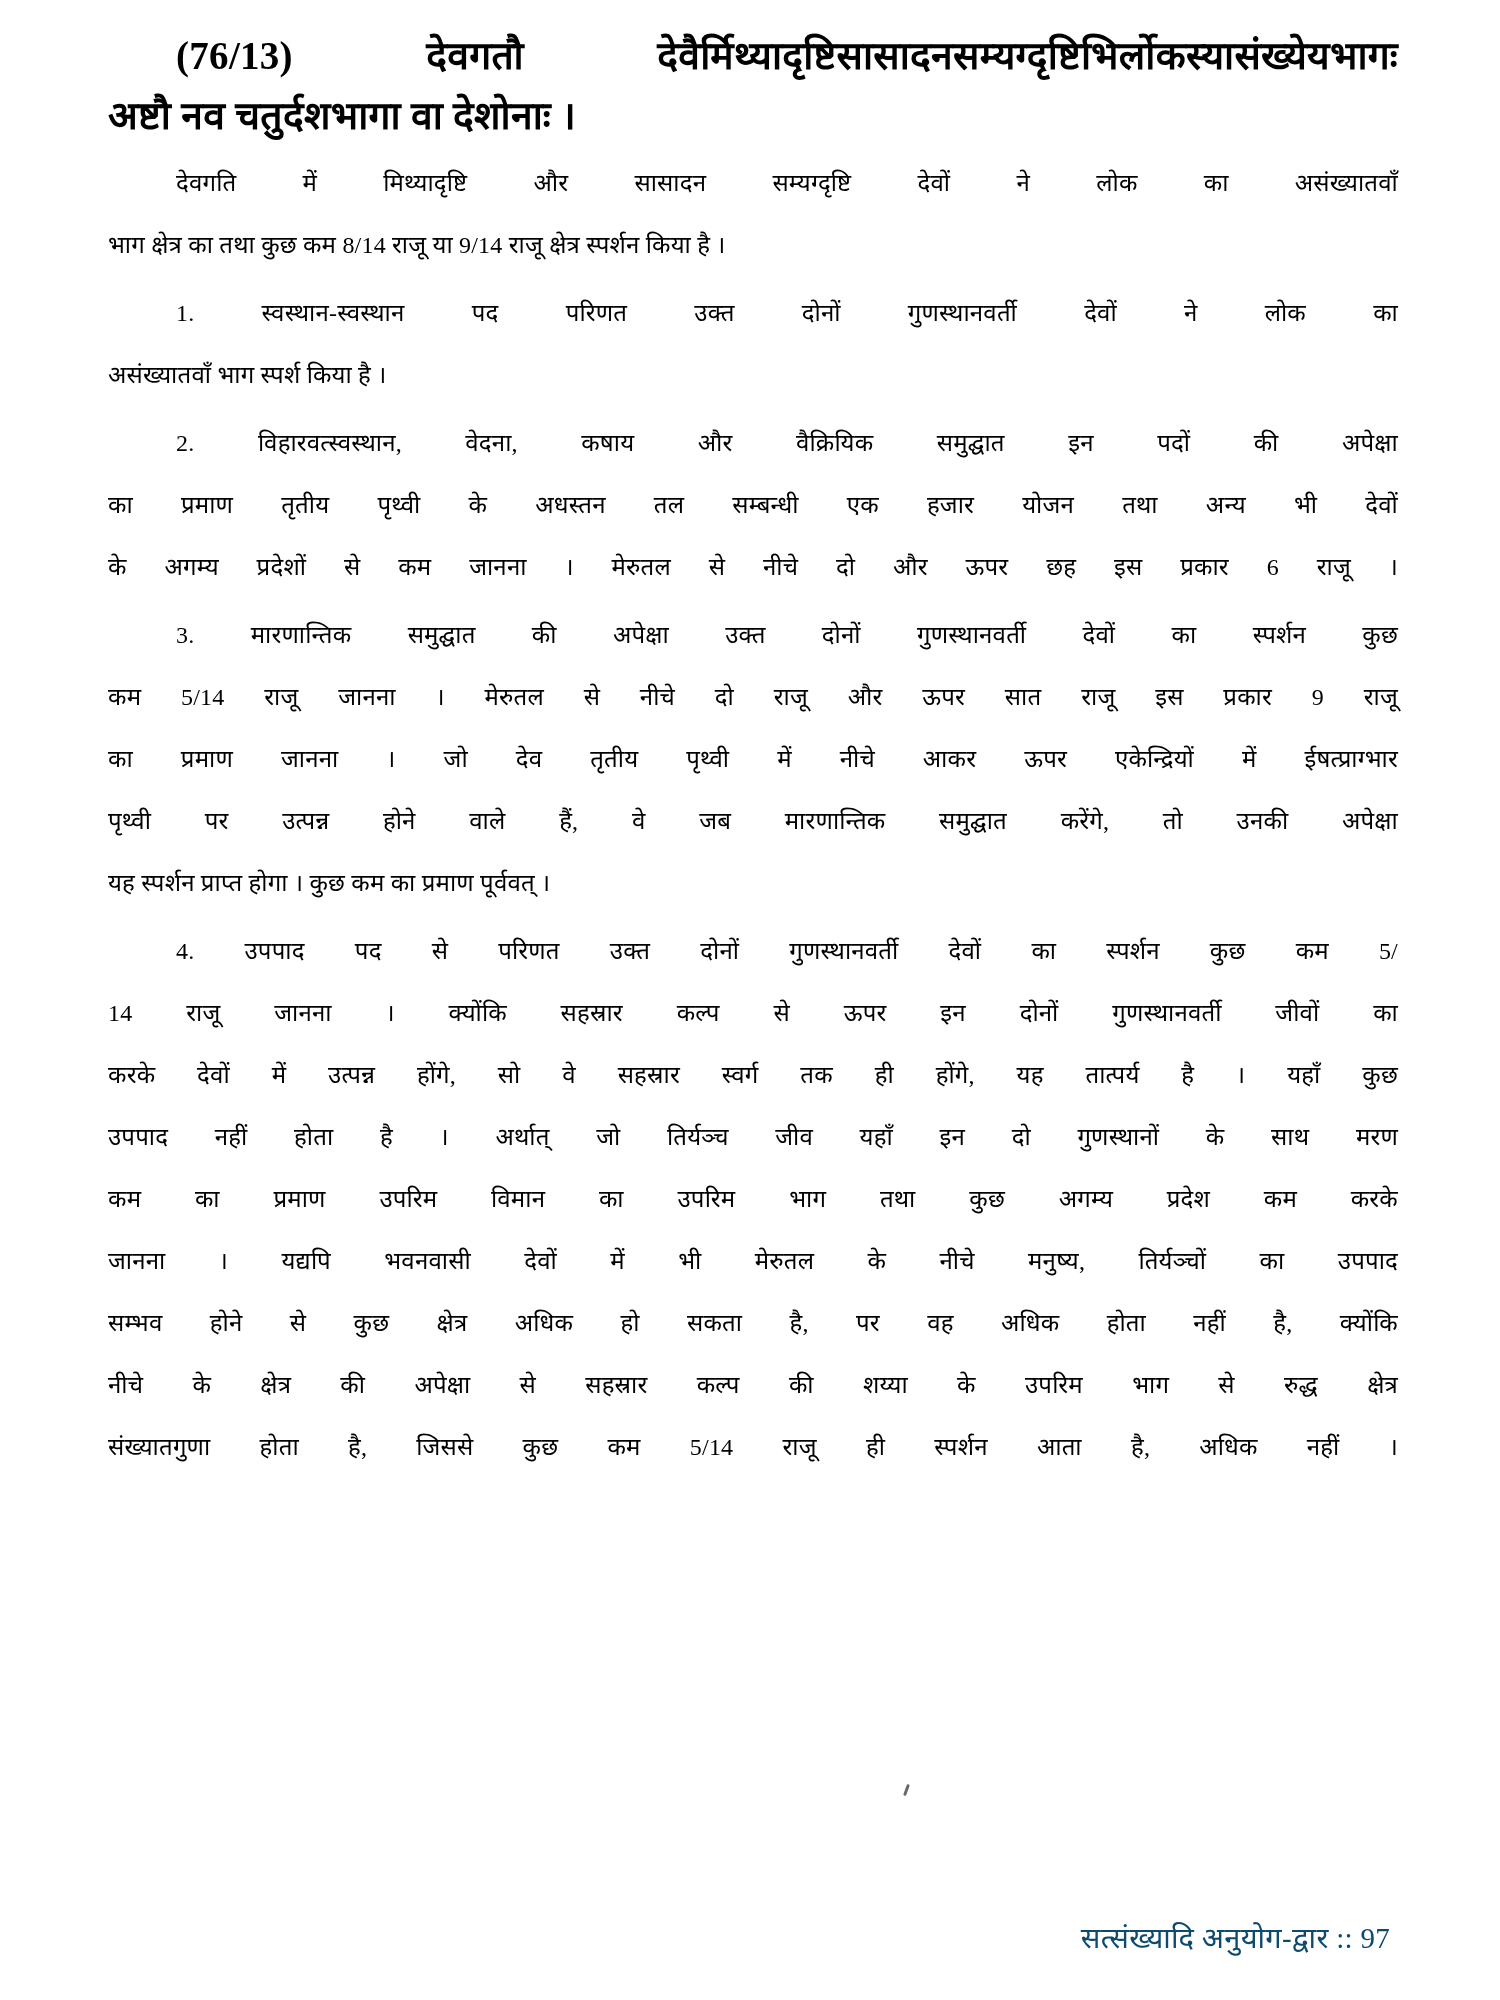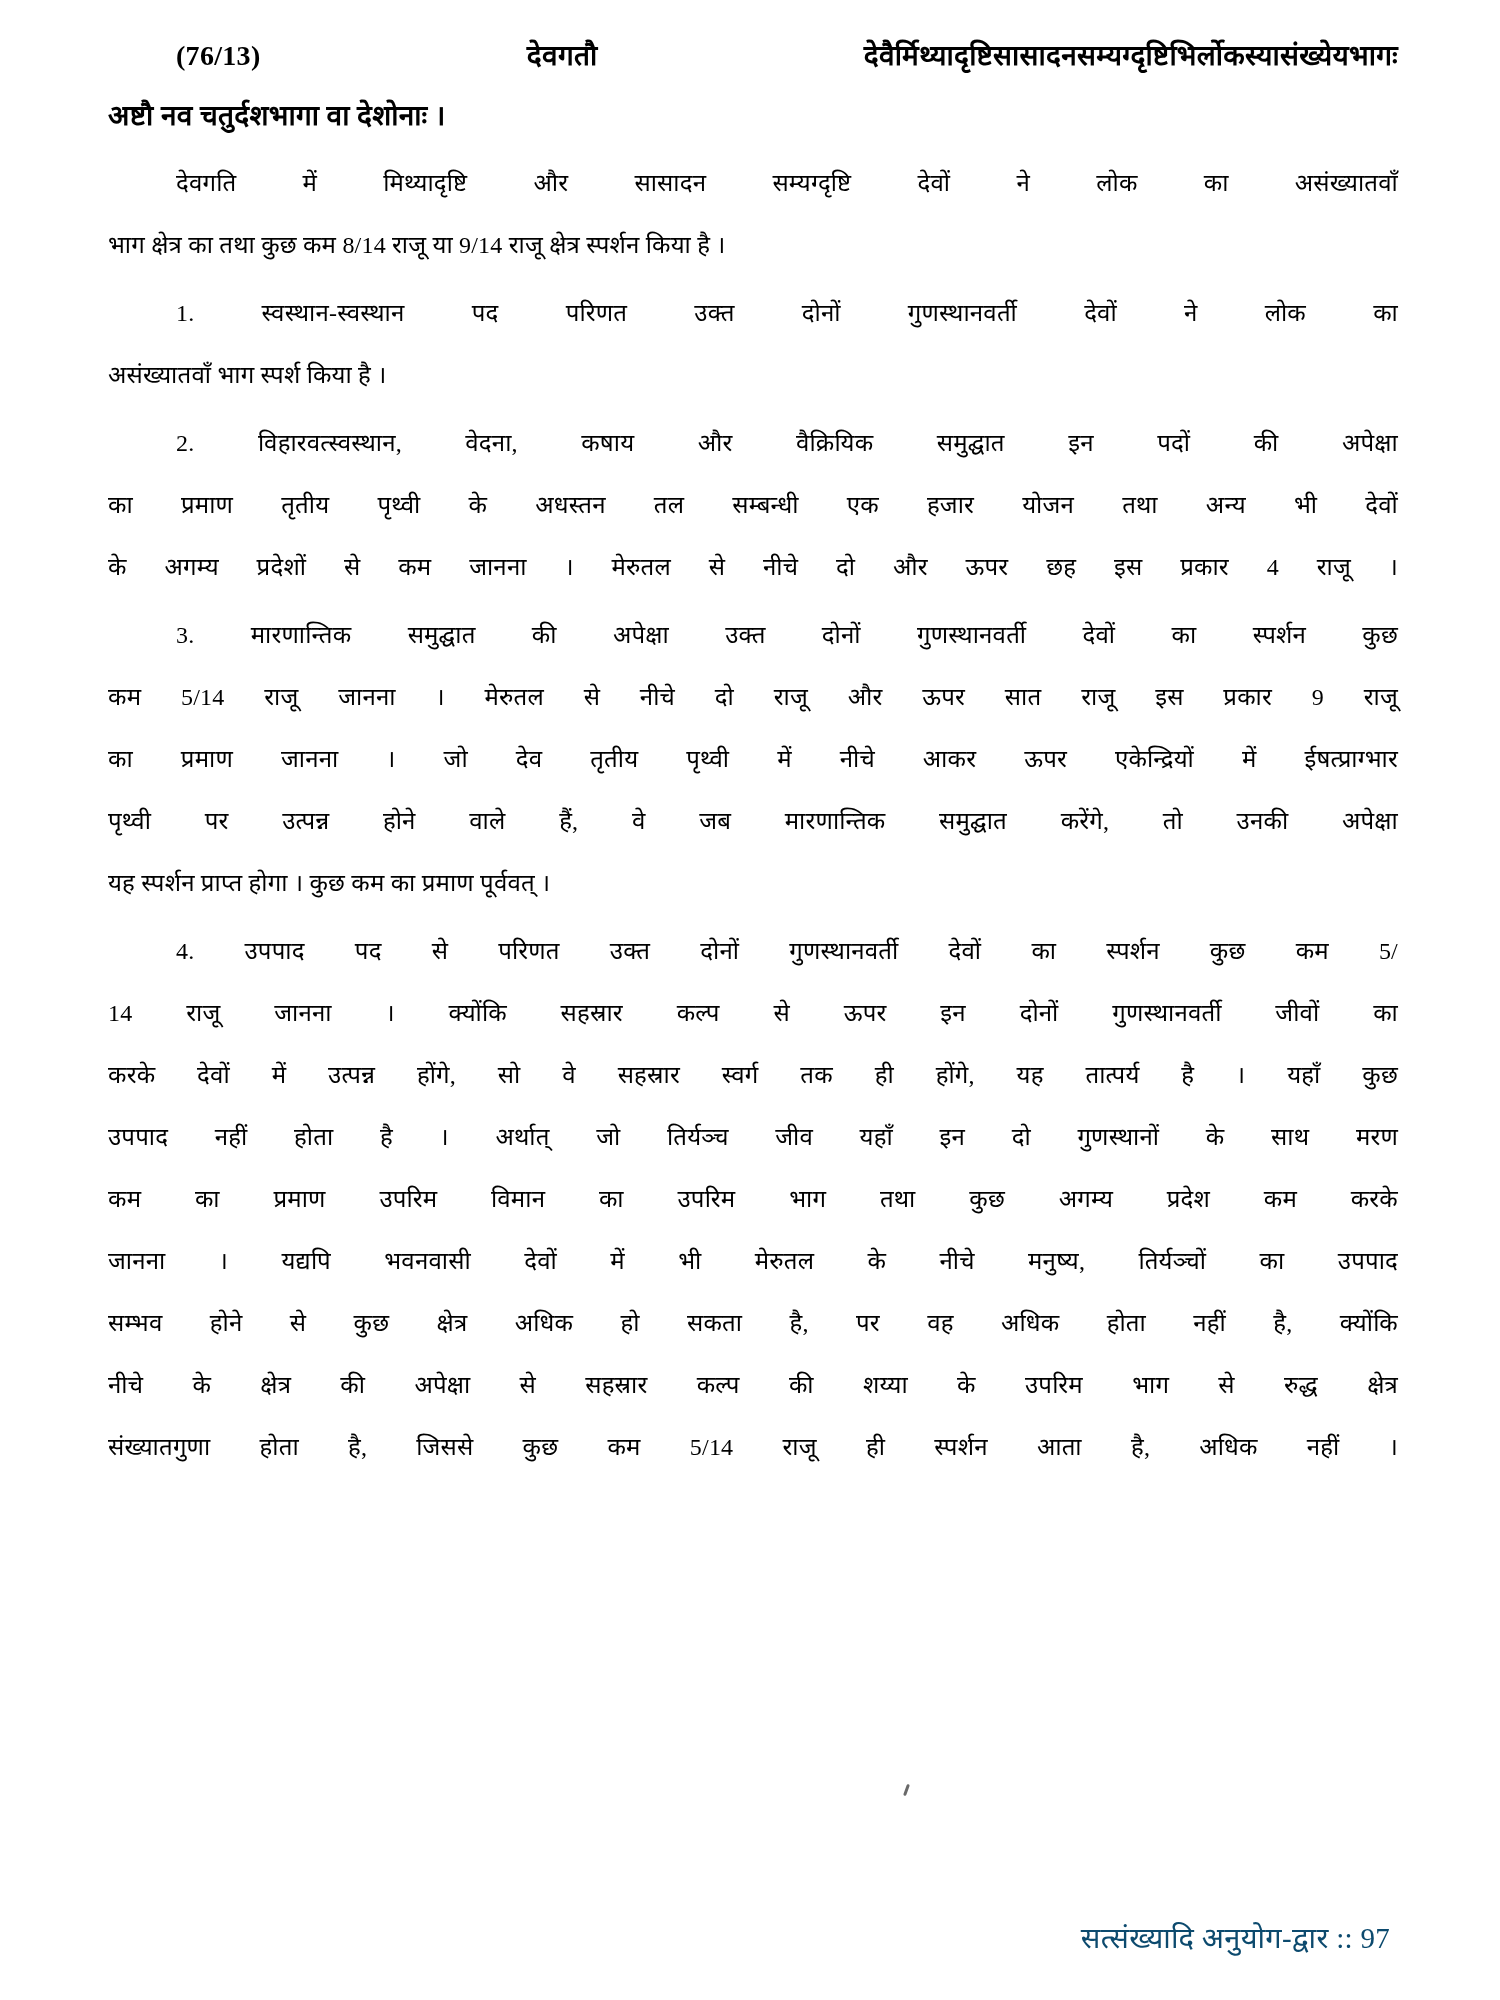--- a/index.html
+++ b/index.html
@@ -20,21 +20,21 @@
     width:1290px;
   }
   .line{
     font-size:24px;
     line-height:62px;
     white-space:normal;
     letter-spacing:0.2px;
   }
   .h-line{
     font-weight:700;
-    font-size:28px;
+    font-size:39px;
     line-height:60px;
     letter-spacing:0.3px;
   }
   .indent{ padding-left:68px; }
   .just{
     text-align:justify;
     text-align-last:justify;
   }
   .para{ margin-top:6px; }
   .heading-block{ margin-bottom:2px; }
@@ -72,21 +72,21 @@
           <div class="line b-line indent just">देवगति में मिथ्यादृष्टि और सासादन सम्यग्दृष्टि देवों ने लोक का असंख्यातवाँ</div>
           <div class="line b-line">भाग क्षेत्र का तथा कुछ कम 8/14 राजू या 9/14 राजू क्षेत्र स्पर्शन किया है ।</div>
         </div>
         <div class="para">
           <div class="line b-line indent just">1. स्वस्थान-स्वस्थान पद परिणत उक्त दोनों गुणस्थानवर्ती देवों ने लोक का</div>
           <div class="line b-line">असंख्यातवाँ भाग स्पर्श किया है ।</div>
         </div>
         <div class="para">
           <div class="line b-line indent just">2. विहारवत्स्वस्थान, वेदना, कषाय और वैक्रियिक समुद्घात इन पदों की अपेक्षा</div>
           <div class="line b-line just">का प्रमाण तृतीय पृथ्वी के अधस्तन तल सम्बन्धी एक हजार योजन तथा अन्य भी देवों</div>
-          <div class="line b-line just">के अगम्य प्रदेशों से कम जानना । मेरुतल से नीचे दो और ऊपर छह इस प्रकार 4 राजू ।</div>
+          <div class="line b-line just">के अगम्य प्रदेशों से कम जानना । मेरुतल से नीचे दो और ऊपर छह इस प्रकार 6 राजू ।</div>
         </div>
         <div class="para">
           <div class="line b-line indent just">3. मारणान्तिक समुद्घात की अपेक्षा उक्त दोनों गुणस्थानवर्ती देवों का स्पर्शन कुछ</div>
           <div class="line b-line just">कम 5/14 राजू जानना । मेरुतल से नीचे दो राजू और ऊपर सात राजू इस प्रकार 9 राजू</div>
           <div class="line b-line just">का प्रमाण जानना । जो देव तृतीय पृथ्वी में नीचे आकर ऊपर एकेन्द्रियों में ईषत्प्राग्भार</div>
           <div class="line b-line just">पृथ्वी पर उत्पन्न होने वाले हैं, वे जब मारणान्तिक समुद्घात करेंगे, तो उनकी अपेक्षा</div>
           <div class="line b-line">यह स्पर्शन प्राप्त होगा । कुछ कम का प्रमाण पूर्ववत् ।</div>
         </div>
         <div class="para">
           <div class="line b-line indent just">4. उपपाद पद से परिणत उक्त दोनों गुणस्थानवर्ती देवों का स्पर्शन कुछ कम 5/</div>

